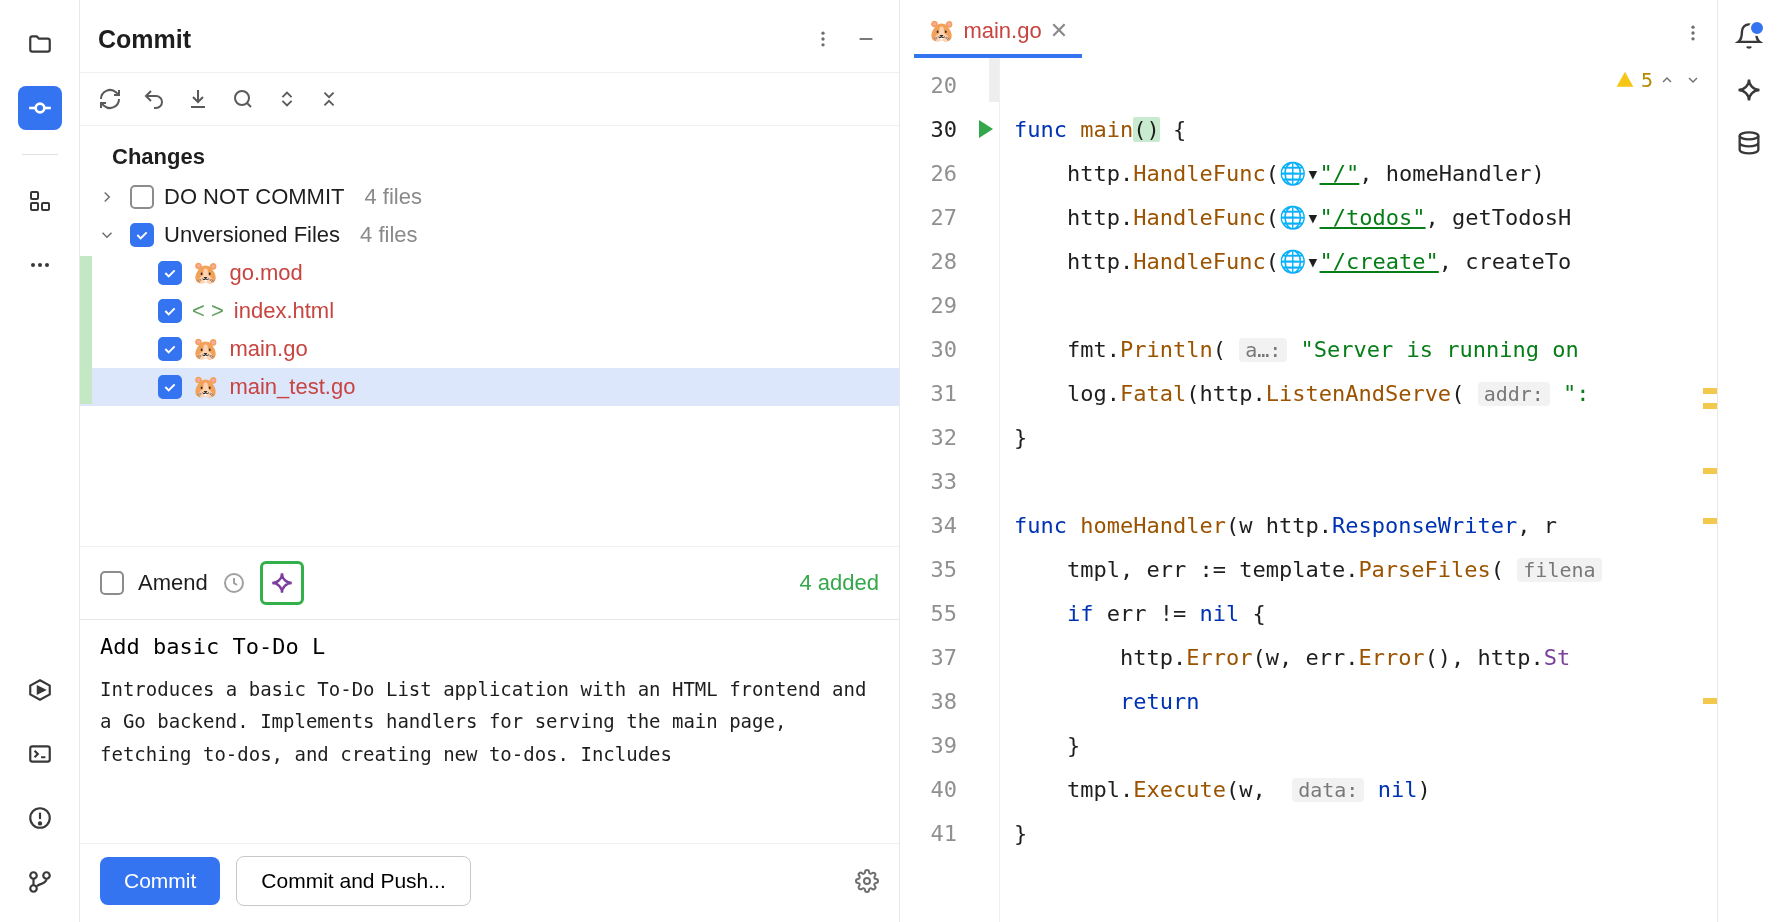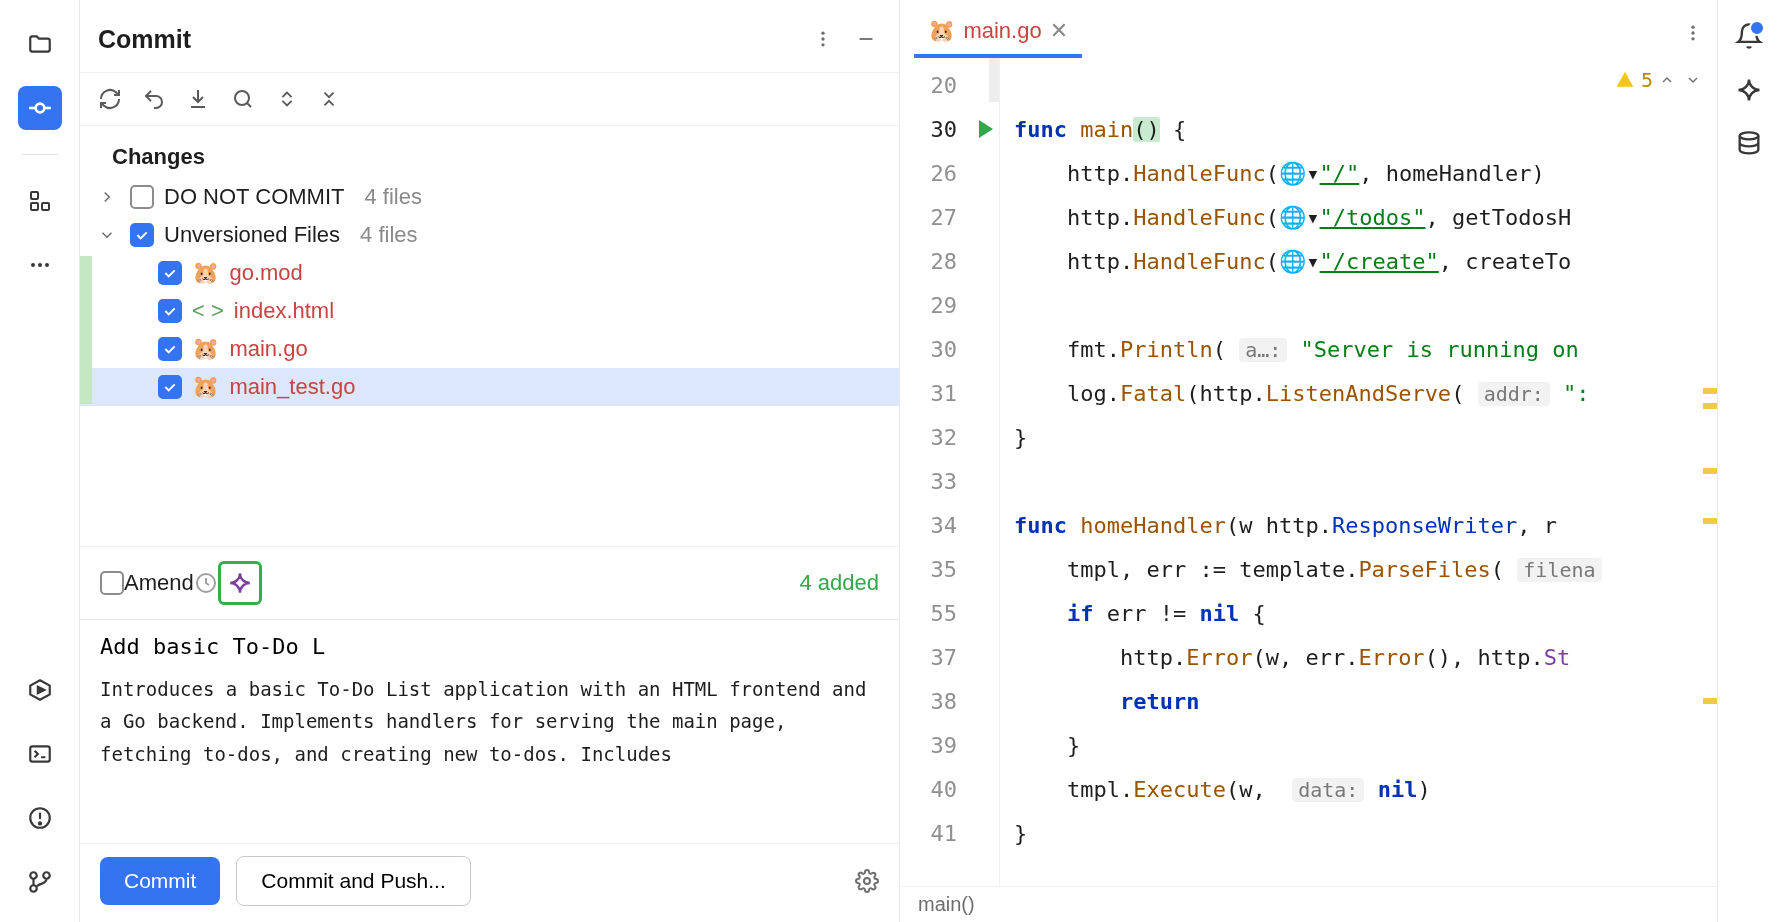--- a/index.html
+++ b/index.html
@@ -21,21 +21,21 @@
 .tree-row { display: flex; align-items: center; gap: 10px; padding: 6px 0 6px 18px; font-size: 22px; }
 .tree-row .expand { width: 22px; color: #6e6e6e;}
 .chkbox { width: 24px; height: 24px; border: 2px solid #8c8c8c; border-radius: 5px; background: #fff; display: inline-flex; align-items:center; justify-content:center;}
 .chkbox.checked { background: #3574f0; border-color: #3574f0; color: #fff;}
 .file-cnt { color: #8a8a8a; font-size: 22px; margin-left: 10px;}
 .file-row { display: flex; align-items: center; gap: 10px; padding: 6px 0 6px 78px; font-size: 22px;}
 .file-row.selected { background: #dde7fb; border-radius: 0;}
 .files-wrap { position: relative; }
 .files-wrap::before { content:""; position:absolute; left:0; top:2px; bottom:2px; width:12px; background:#c4e8c4; }
 .filename { color: #c74440; }
-.amend-row { display:flex; align-items:center; padding: 14px 20px; border-top: 1px solid #f0f0f0;}
+.amend-row { display:flex; align-items:center; gap: 14px; padding: 14px 20px; border-top: 1px solid #f0f0f0;}
 .amend-label { font-size: 22px;}
 .ai-btn { width: 44px; height: 44px; border: 3px solid #33b04a; border-radius: 6px; display:flex; align-items:center; justify-content:center; cursor: pointer;}
 .added-badge { margin-left:auto; color: #33a84a; font-size: 22px; font-weight: 500;}
 .msg-box { position: relative; border-top: 1px solid #e8e8e8;}
 .commit-subject { font-family: "SF Mono","Menlo",monospace; font-size: 22px; padding: 14px 20px; outline:none; border:none; width: 100%; }
 .commit-body { font-family: "SF Mono","Menlo",monospace; font-size: 19px; padding: 0 20px 16px 20px; line-height: 1.7; white-space: normal; height: 170px; overflow: hidden; }
 .tooltip { position: absolute; top: -10px; left: 260px; background: #2b2b2b; color: #fff; font-size: 22px; padding: 16px 24px; border-radius: 10px; white-space: nowrap; z-index: 50;}
 .commit-btns { display:flex; align-items:center; gap: 16px; padding: 12px 20px 16px 20px; border-top: 1px solid #f0f0f0;}
 .btn-primary { background:#3574f0; color:#fff; border:none; font-size: 21px; padding: 12px 24px; border-radius: 8px; cursor: pointer;}
 .btn-secondary { background:#fff; border:1px solid #c8c8c8; font-size: 21px; padding: 12px 24px; border-radius: 8px; cursor: pointer;}
@@ -48,21 +48,21 @@
 .tab-close { color:#8a8a8a; cursor:pointer;}
 .tab-menu { margin-left:auto; color:#6e6e6e; cursor:pointer;}
 .code-area { flex:1; display:flex; font-family: "SF Mono","Menlo",monospace; font-size: 22px; position:relative; overflow:hidden;}
 .gutter { width: 100px; text-align:right; color:#909090; padding-top:6px; user-select:none; position:relative; border-right:1px solid #f0f0f0;}
 .gutter .ln { height: 44px; line-height:44px; padding-right: 42px; position:relative;}
 .gutter .ln.run::after { content:""; position:absolute; right:6px; top:12px; width:0;height:0; border-left:14px solid #33a84a; border-top:9px solid transparent; border-bottom:9px solid transparent;}
 .gutter .ln.current { color:#222;}
 .gutter::after { content:""; position:absolute; right:0; top:0; width:10px; height:44px; background:#eee;}
 .code { flex:1; padding-top:6px; white-space:pre; overflow:hidden; position:relative;}
 .code .line { height:44px; line-height:44px; padding-left: 14px;}
-.kw { color:#0033b3; font-weight:700;}
+.kw { color:#0033b3; font-weight:400;}
 .fn { color:#9b5300;}
 .str { color:#067d17;}
 .lnk { color:#067d17; text-decoration: underline;}
 .hint { background:#f2f2f2; border-radius:4px; color:#787878; padding:0 6px; font-size:20px;}
 .ident { color:#7a3e9d;}
 .type { color:#0033b3;}
 .hl-paren { background:#c8ebd0; border-radius:2px;}
 .warn-badge { position:absolute; right:16px; top:10px; display:flex; align-items:center; gap:6px; color:#b58b00; font-size:20px;}
 .nav-arrows { color:#6e6e6e; display:flex; gap:10px;}
 .breadcrumb { padding:6px 18px; color:#6e6e6e; font-size:20px; border-top:1px solid #f0f0f0;}
@@ -346,21 +346,20 @@
         </div>
       <div class="code" id="code"><div class="line"></div><div class="line"><span class="kw">func</span> <span class="fn">main</span><span class="hl-paren">()</span> {</div><div class="line">    http.<span class="fn">HandleFunc</span>(🌐▾<span class="lnk">"/"</span>, homeHandler)</div><div class="line">    http.<span class="fn">HandleFunc</span>(🌐▾<span class="lnk">"/todos"</span>, getTodosH</div><div class="line">    http.<span class="fn">HandleFunc</span>(🌐▾<span class="lnk">"/create"</span>, createTo</div><div class="line"></div><div class="line">    fmt.<span class="fn">Println</span>( <span class="hint">a…:</span> <span class="str">"Server is running on</span></div><div class="line">    log.<span class="fn">Fatal</span>(http.<span class="fn">ListenAndServe</span>( <span class="hint">addr:</span> <span class="str">":</span></div><div class="line">}</div><div class="line"></div><div class="line"><span class="kw">func</span> <span class="fn">homeHandler</span>(w http.<span class="type">ResponseWriter</span>, r</div><div class="line">    tmpl, err := template.<span class="fn">ParseFiles</span>( <span class="hint">filena</span></div><div class="line">    <span class="kw">if</span> err != <span class="kw">nil</span> {</div><div class="line">        http.<span class="fn">Error</span>(w, err.<span class="fn">Error</span>(), http.<span class="ident">St</span></div><div class="line">        <span class="kw">return</span></div><div class="line">    }</div><div class="line">    tmpl.<span class="fn">Execute</span>(w,  <span class="hint">data:</span> <span class="kw">nil</span>)</div><div class="line">}</div></div>
       <div style="position:absolute;right:0;top:0;bottom:0;width:14px">
         <div class="stripe-y" style="top:330px"></div>
         <div class="stripe-y" style="top:345px"></div>
         <div class="stripe-y" style="top:410px"></div>
         <div class="stripe-y" style="top:460px"></div>
         <div class="stripe-y" style="top:640px"></div>
       </div>
     </div>
-    <div class="breadcrumb">main()</div>
   </div>
 
   <div class="right-rail">
     <span class="bell-dot">
         <svg width="28" height="28" viewBox="0 0 24 24" fill="none" stroke="#383838" stroke-width="2">
           <path d="M18 8a6 6 0 1 0-12 0c0 7-3 9-3 9h18s-3-2-3-9M13.7 21a2 2 0 0 1-3.4 0"></path>
         </svg>
       </span>
     <span>
         <svg width="28" height="28" viewBox="0 0 24 24" fill="none" stroke="#383838" stroke-width="2">

